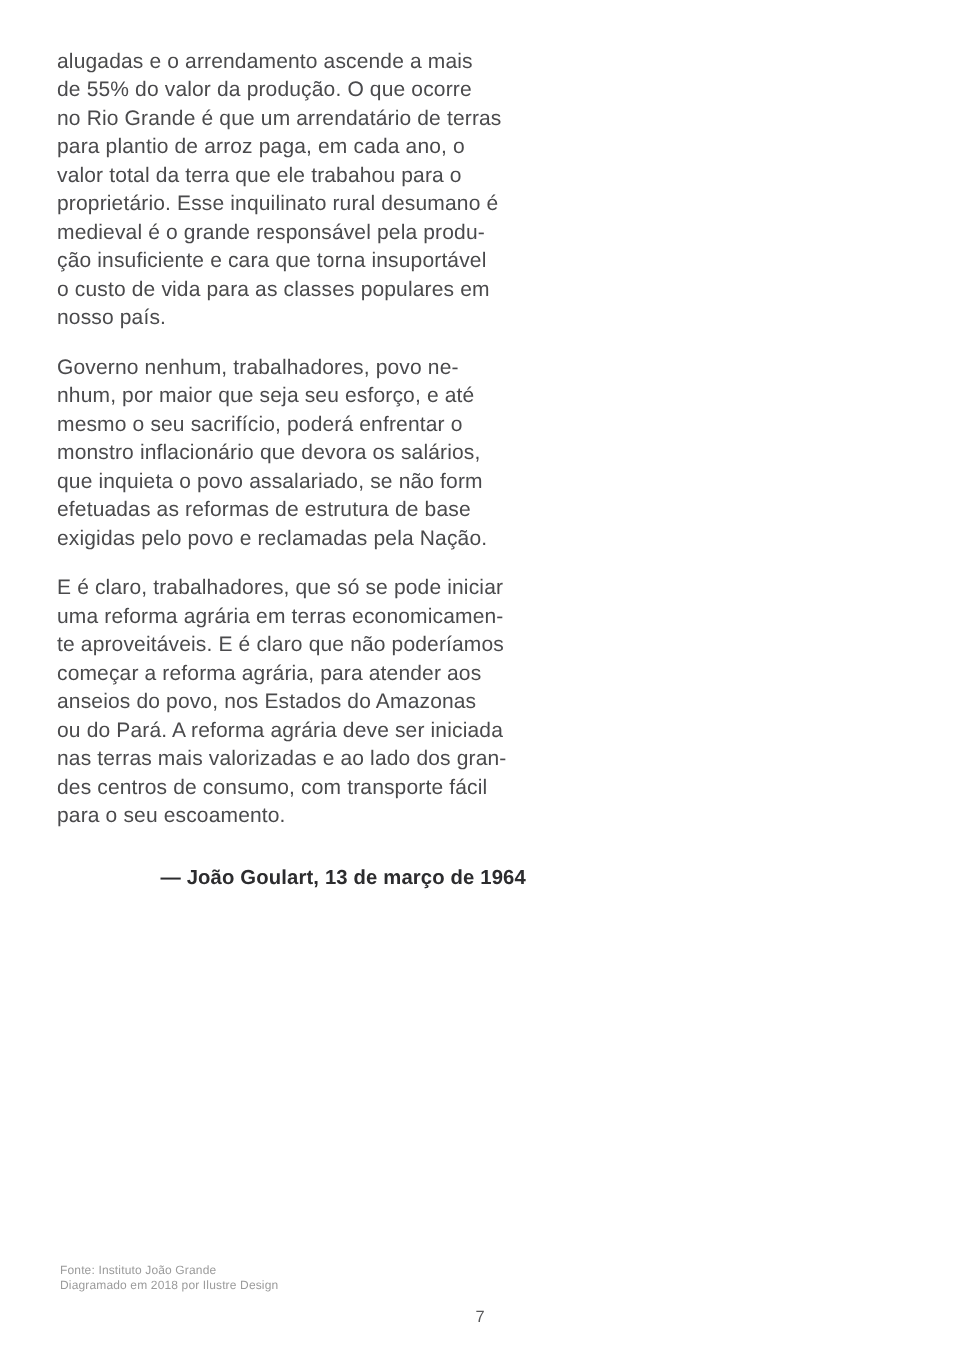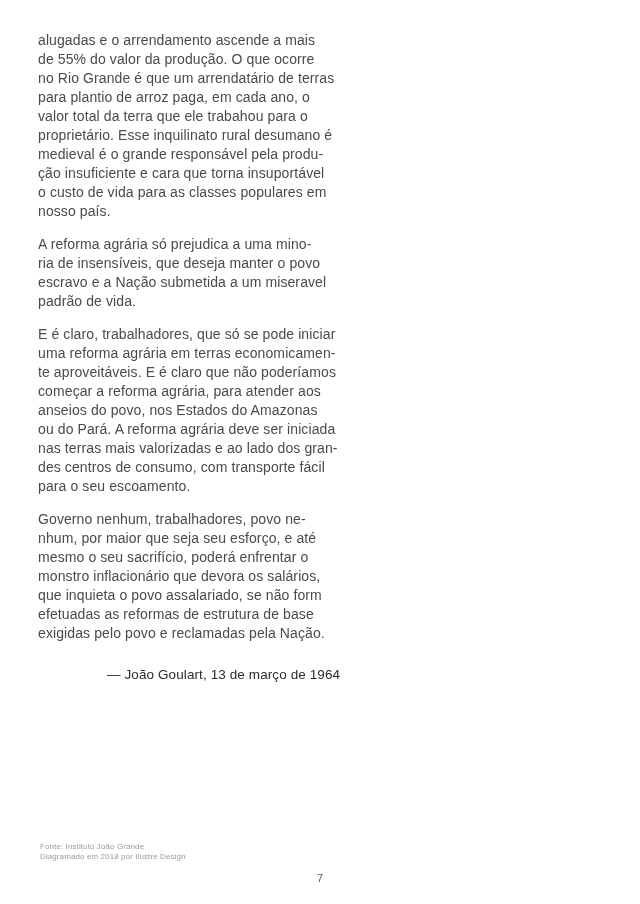--- a/index.html
+++ b/index.html
@@ -34,21 +34,21 @@
     font-size: 14px;
     line-height: 19px;
     letter-spacing: 0.1px;
     color: var(--body-text);
     margin: 0 0 14px 0;
   }
   .attribution {
     white-space: pre-line;
     font-size: 13.5px;
     line-height: 19px;
-    font-weight: normal;
+    font-weight: bold;
     letter-spacing: 0.1px;
     color: var(--attribution-text);
     margin-top: 22px;
     padding-left: 69px;
   }
   .credits {
     position: absolute;
     left: 40px;
     top: 842px;
     font-size: 8px;
@@ -76,40 +76,36 @@
     <p class="paragraph">alugadas e o arrendamento ascende a mais
 de 55% do valor da produção. O que ocorre
 no Rio Grande é que um arrendatário de terras
 para plantio de arroz paga, em cada ano, o
 valor total da terra que ele trabahou para o
 proprietário. Esse inquilinato rural desumano é
 medieval é o grande responsável pela produ-
 ção insuficiente e cara que torna insuportável
 o custo de vida para as classes populares em
 nosso país.</p>
-    <p class="paragraph">A reforma agrária só prejudica a uma mino-
-ria de insensíveis, que deseja manter o povo
-escravo e a Nação submetida a um miseravel
-padrão de vida.</p>
+    <p class="paragraph">Governo nenhum, trabalhadores, povo ne-
+nhum, por maior que seja seu esforço, e até
+mesmo o seu sacrifício, poderá enfrentar o
+monstro inflacionário que devora os salários,
+que inquieta o povo assalariado, se não form
+efetuadas as reformas de estrutura de base
+exigidas pelo povo e reclamadas pela Nação.</p>
     <p class="paragraph">E é claro, trabalhadores, que só se pode iniciar
 uma reforma agrária em terras economicamen-
 te aproveitáveis. E é claro que não poderíamos
 começar a reforma agrária, para atender aos
 anseios do povo, nos Estados do Amazonas
 ou do Pará. A reforma agrária deve ser iniciada
 nas terras mais valorizadas e ao lado dos gran-
 des centros de consumo, com transporte fácil
 para o seu escoamento.</p>
-    <p class="paragraph">Governo nenhum, trabalhadores, povo ne-
-nhum, por maior que seja seu esforço, e até
-mesmo o seu sacrifício, poderá enfrentar o
-monstro inflacionário que devora os salários,
-que inquieta o povo assalariado, se não form
-efetuadas as reformas de estrutura de base
-exigidas pelo povo e reclamadas pela Nação.</p>
     <p class="attribution">— João Goulart, 13 de março de 1964</p>
   </main>
 
   <footer>
     <div class="credits">
       <div>Fonte: Instituto João Grande</div>
       <div>Diagramado em 2018 por Ilustre Design</div>
     </div>
     <div class="page-number">7</div>
   </footer>

